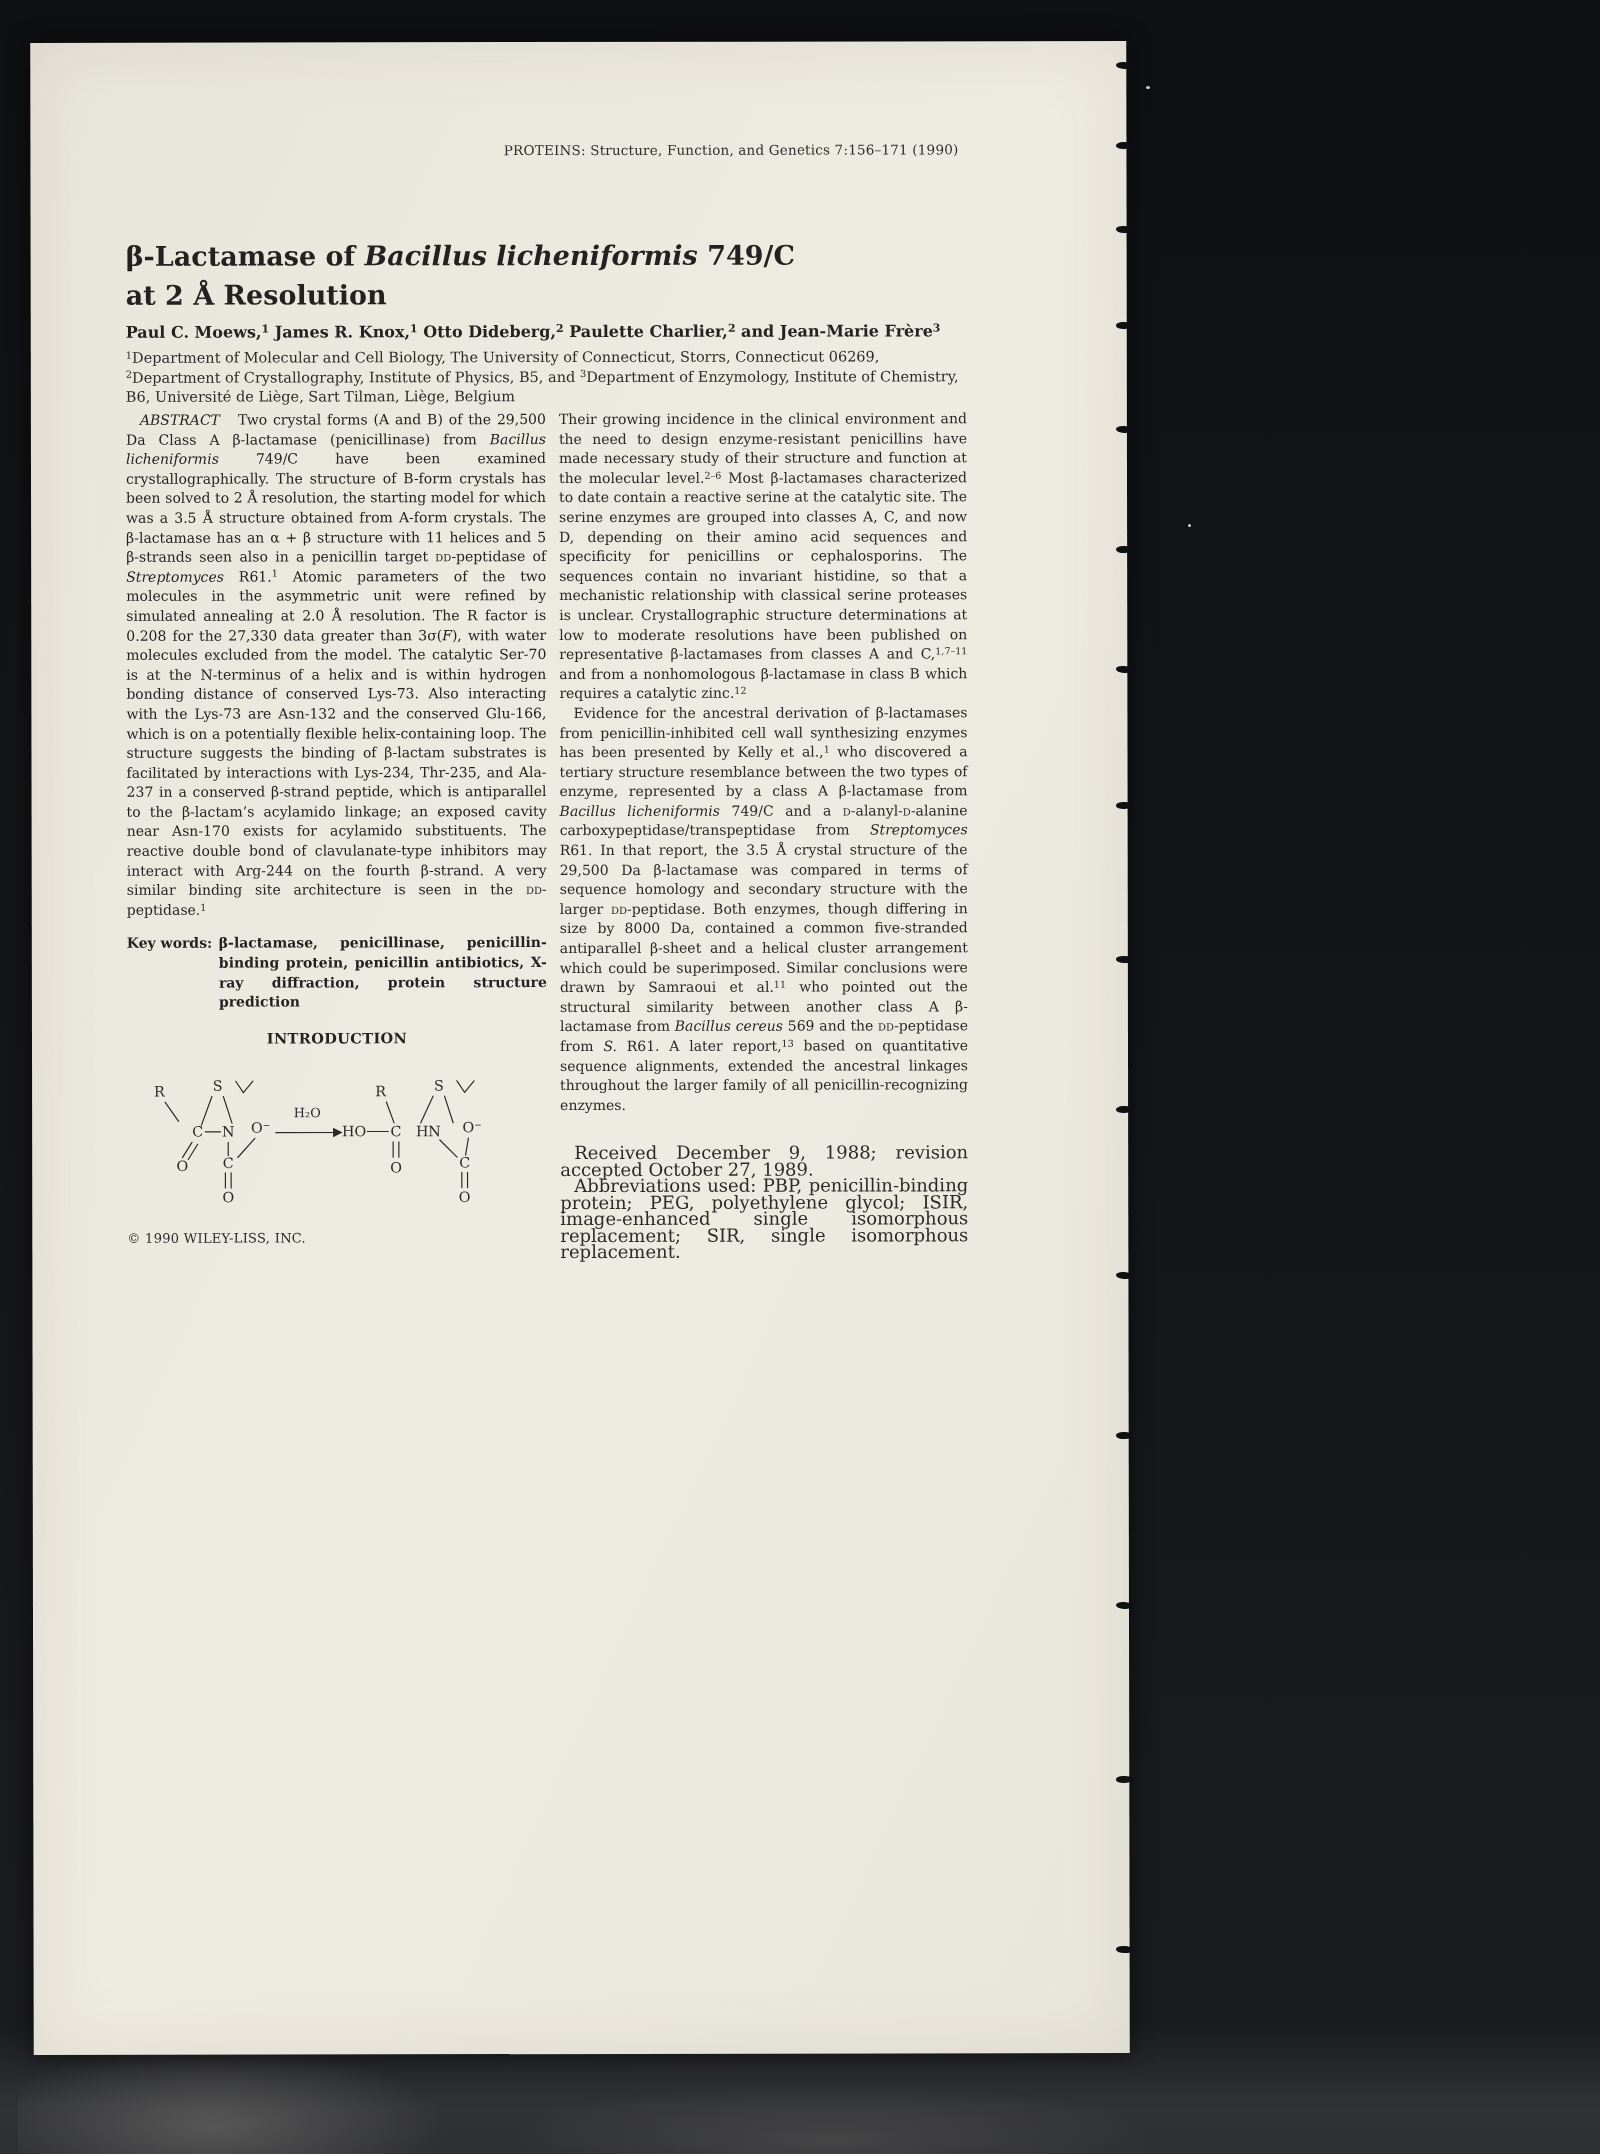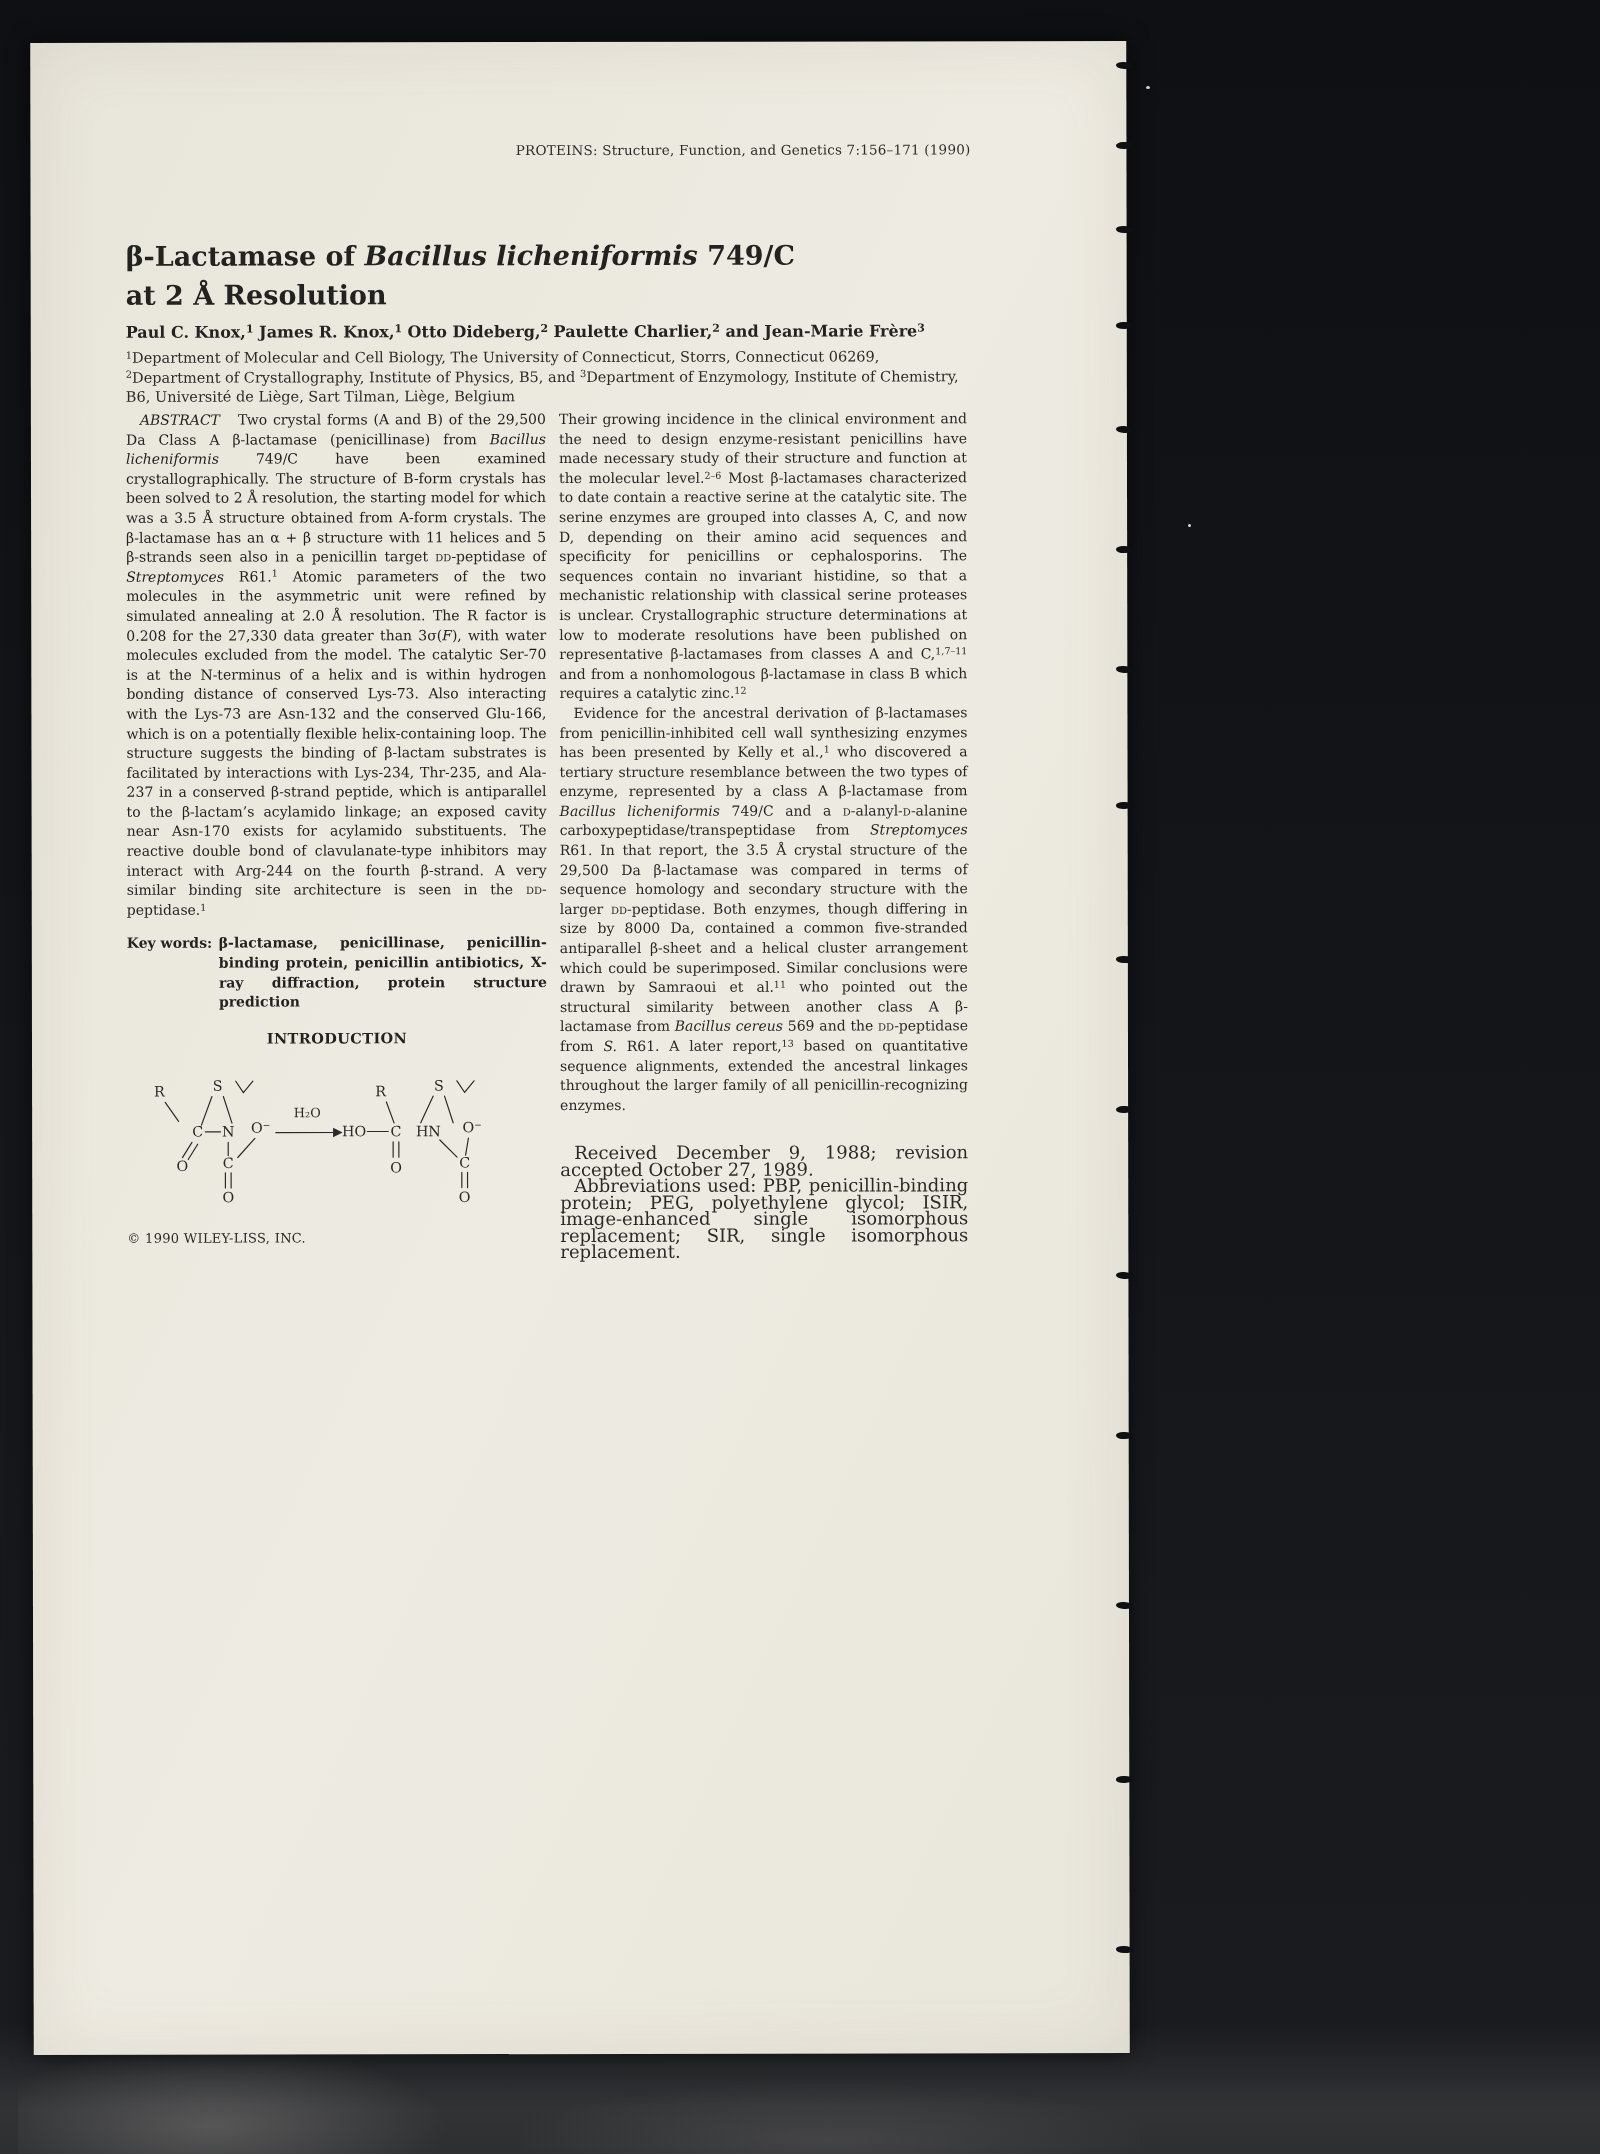--- a/index.html
+++ b/index.html
@@ -27,21 +27,21 @@
     background:linear-gradient(115deg,#e8e5db 0%,#eeebe2 50%,#e9e6dc 100%);
     box-shadow:0 0 22px rgba(0,0,0,0.6), inset 0 0 70px rgba(115,105,85,0.12);
     transform:rotate(-0.1deg);
     color:#272624;
   }
 
   .deckle { position:absolute; inset:0; pointer-events:none; }
   .deckle i { position:absolute; left:1116px; width:17px; height:7px;
     background:#0f1014; border-radius:45% 55% 50% 50%; display:block; }
 
-  .journal-header { position:absolute; top:100px; right:156px;
+  .journal-header { position:absolute; top:100px; right:168px;
     font-size:13.5px; letter-spacing:0.2px; color:#2e2d2a; }
 
   .title { position:absolute; left:95px; top:194px;
     font-size:27px; font-weight:bold; line-height:39px; color:#232220; }
   .t-line { display:block; }
 
   .authors { position:absolute; left:95px; top:280px; width:900px;
     font-size:16px; font-weight:bold; color:#242322; }
 
   .affiliation { position:absolute; left:95px; top:306px; width:840px;
@@ -92,21 +92,21 @@
 
   <div class="paper">
 
     <div class="journal-header">PROTEINS: Structure, Function, and Genetics 7:156–171 (1990)</div>
 
     <h1 class="title">
       <span class="t-line"><span>β-Lactamase of </span><span class="i">Bacillus licheniformis</span><span> 749/C</span></span>
       <span class="t-line">at 2 Å Resolution</span>
     </h1>
 
-    <div class="authors"><span>Paul C. Knox,</span><span class="sup">1</span><span> James R. Knox,</span><span class="sup">1</span><span> Otto Dideberg,</span><span class="sup">2</span><span> Paulette Charlier,</span><span class="sup">2</span><span> and Jean-Marie Frère</span><span class="sup">3</span></div>
+    <div class="authors"><span>Paul C. Moews,</span><span class="sup">1</span><span> James R. Knox,</span><span class="sup">1</span><span> Otto Dideberg,</span><span class="sup">2</span><span> Paulette Charlier,</span><span class="sup">2</span><span> and Jean-Marie Frère</span><span class="sup">3</span></div>
 
     <div class="affiliation"><span class="sup">1</span><span>Department of Molecular and Cell Biology, The University of Connecticut, Storrs, Connecticut 06269, </span><span class="sup">2</span><span>Department of Crystallography, Institute of Physics, B5, and </span><span class="sup">3</span><span>Department of Enzymology, Institute of Chemistry, B6, Université de Liège, Sart Tilman, Liège, Belgium</span></div>
 
     <div class="col col-left">
 
       <p class="abstract">
         <span class="abstract-label">ABSTRACT</span><span><span>Two crystal forms (A and B) of the 29,500 Da Class A β-lactamase (penicillinase) from </span><span class="i">Bacillus licheniformis</span><span> 749/C have been examined crystallographically. The structure of B-form crystals has been solved to 2 Å resolution, the starting model for which was a 3.5 Å structure obtained from A-form crystals. The β-lactamase has an α + β structure with 11 helices and 5 β-strands seen also in a penicillin target </span><span class="sc">dd</span><span>-peptidase of </span><span class="i">Streptomyces</span><span> R61.</span><span class="sup">1</span><span> Atomic parameters of the two molecules in the asymmetric unit were refined by simulated annealing at 2.0 Å resolution. The R factor is 0.208 for the 27,330 data greater than 3σ(</span><span class="i">F</span><span>), with water molecules excluded from the model. The catalytic Ser-70 is at the N-terminus of a helix and is within hydrogen bonding distance of conserved Lys-73. Also interacting with the Lys-73 are Asn-132 and the conserved Glu-166, which is on a potentially flexible helix-containing loop. The structure suggests the binding of β-lactam substrates is facilitated by interactions with Lys-234, Thr-235, and Ala-237 in a conserved β-strand peptide, which is antiparallel to the β-lactam’s acylamido linkage; an exposed cavity near Asn-170 exists for acylamido substituents. The reactive double bond of clavulanate-type inhibitors may interact with Arg-244 on the fourth β-strand. A very similar binding site architecture is seen in the </span><span class="sc">dd</span><span>-peptidase.</span><span class="sup">1</span></span>
       </p>
 
       <div class="keywords">

